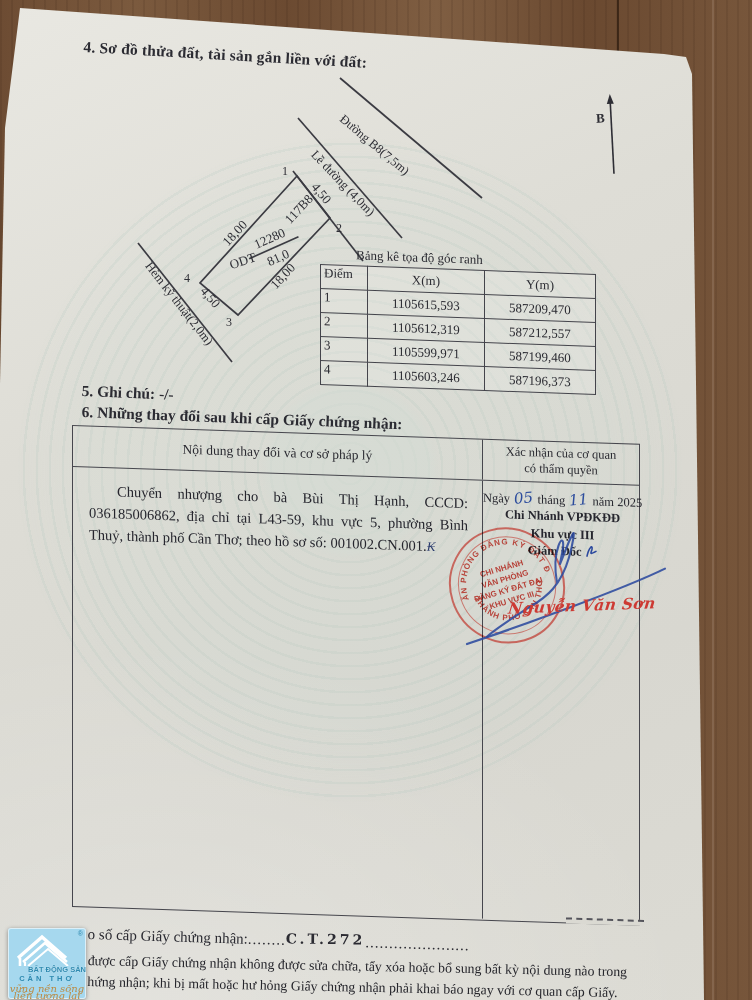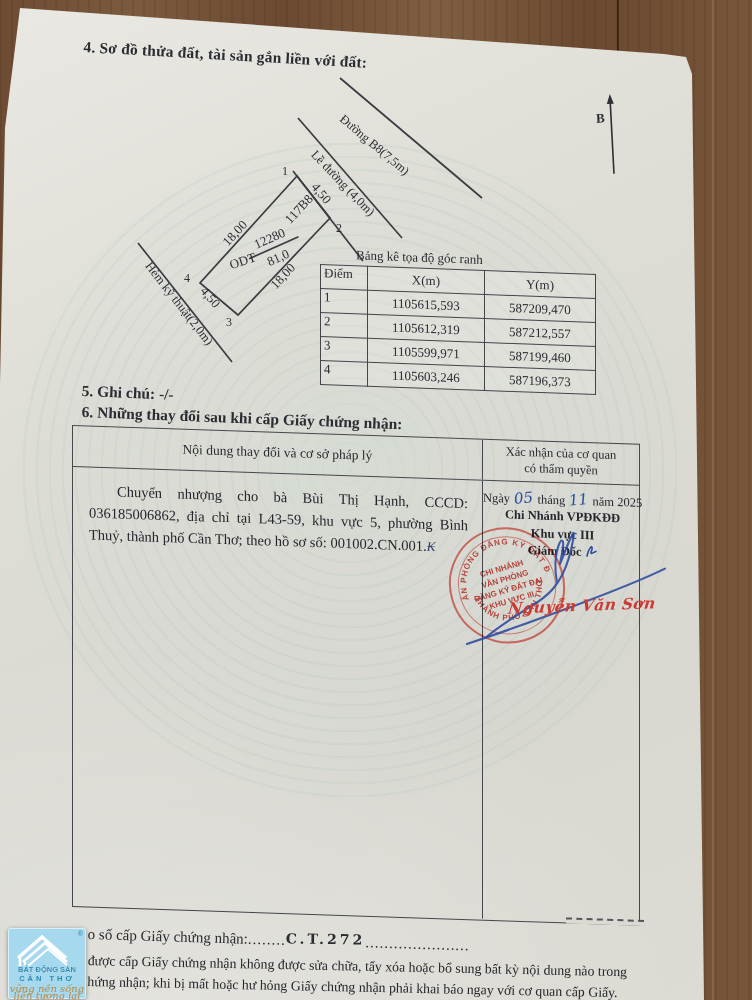--- a/index.html
+++ b/index.html
@@ -103,21 +103,21 @@
     font-family:"DejaVu Serif",serif;transform:rotate(-1deg);display:inline-block;}
   .note{left:88px;top:951px;width:614px;font-size:13.8px;color:#26262c;line-height:1.5;
     transform:rotate(1.2deg);transform-origin:left top;}
 
   
   .logo{left:8px;top:928px;width:78px;height:71px;background:#a6d8ee;border-radius:3px;
     box-shadow:0 1px 4px rgba(0,0,0,.4), inset 0 0 0 1px rgba(255,255,255,.6);
     font-family:"Liberation Sans",sans-serif;overflow:hidden;}
   .logo .reg{position:absolute;right:3px;top:2px;font-size:7px;color:#2e8ab0;}
   .logo-house{position:absolute;left:4px;top:4px;}
-  .logo-t1{position:absolute;left:0;right:0;top:37px;text-align:center;font-size:7.5px;
+  .logo-t1{position:absolute;left:0;right:0;top:37px;text-align:right;font-size:7.5px;
     font-weight:bold;color:#2e8ab0;text-shadow:0 0 1px rgba(255,255,255,.8);}
   .logo-t2{position:absolute;left:0;right:0;top:46px;text-align:center;font-size:7.5px;
     font-weight:bold;letter-spacing:3px;color:#2e8ab0;}
   .logo-s{position:absolute;left:0;right:0;text-align:center;font-size:10px;font-style:italic;
     color:#bb8a43;font-family:"DejaVu Serif",serif;}
   .ls1{top:55px;} .ls2{top:62px;}
 </style>
 </head>
 <body>
 

